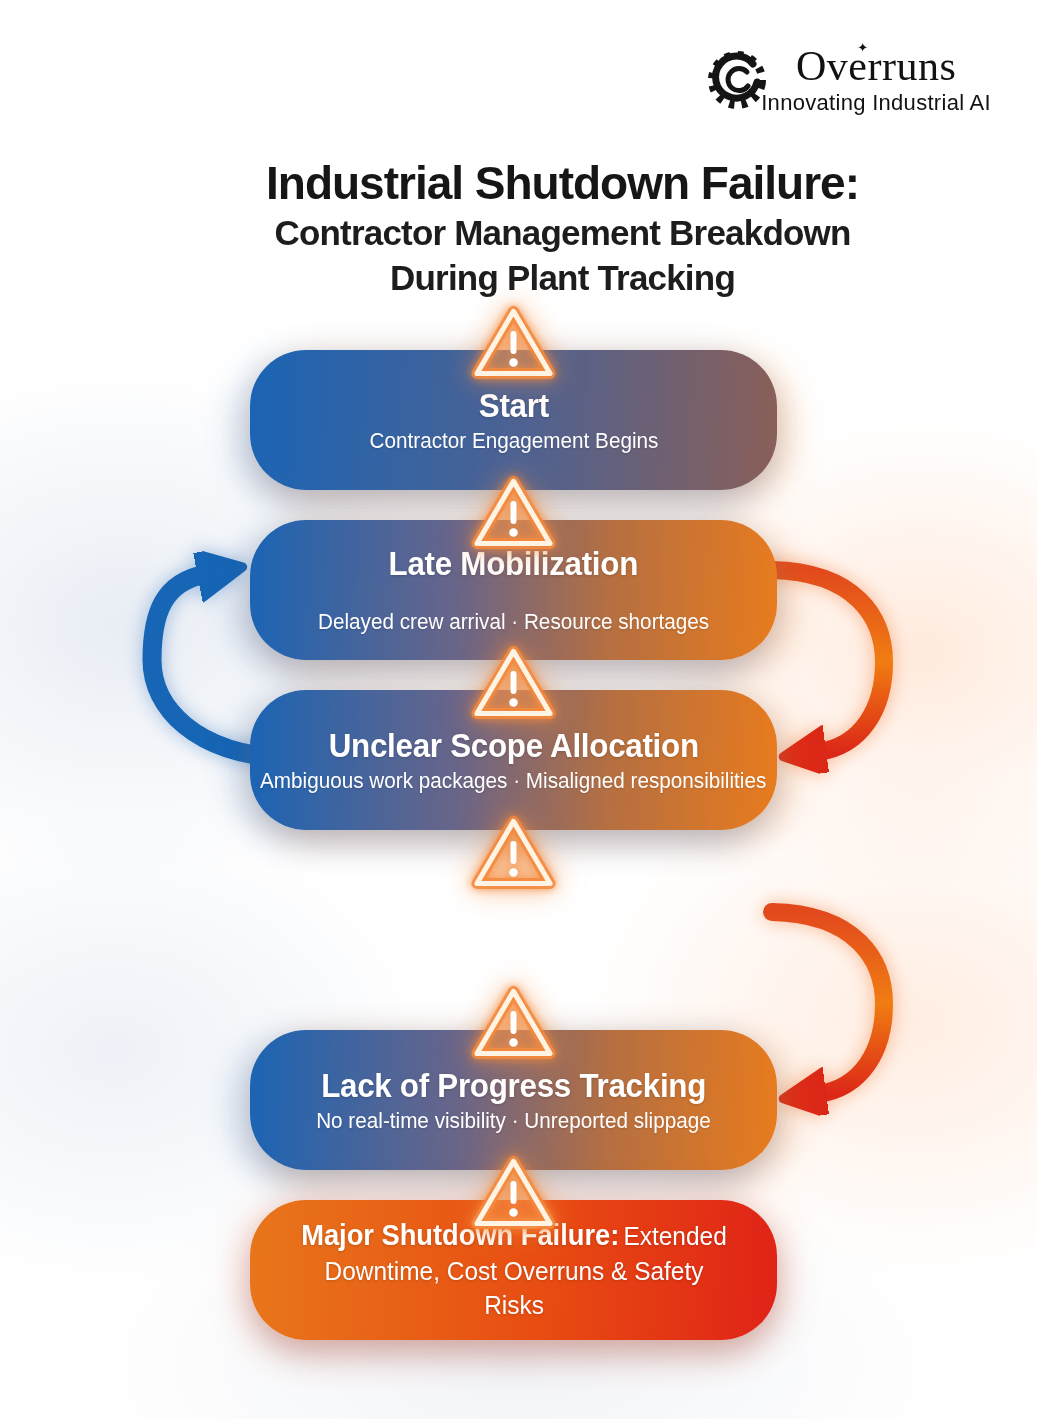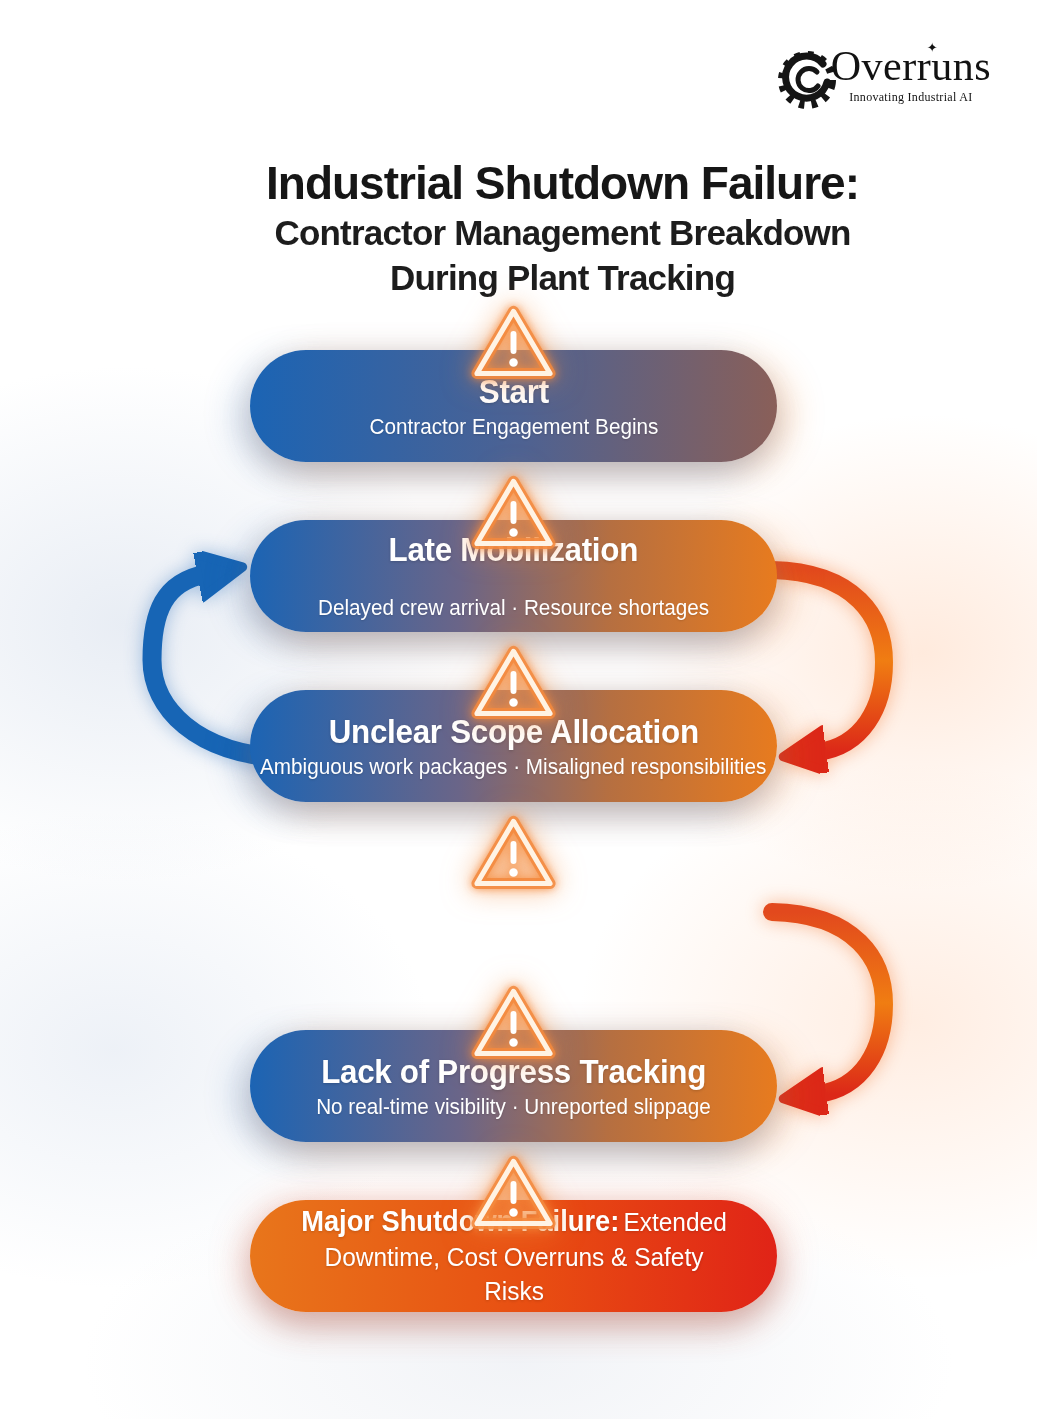--- a/index.html
+++ b/index.html
@@ -12,29 +12,29 @@
       radial-gradient(46% 26% at 88% 72%, rgba(255,196,158,.30), transparent 70%),
       radial-gradient(44% 24% at 11% 74%, rgba(200,212,230,.32), transparent 70%),
       radial-gradient(60% 20% at 50% 96%, rgba(210,216,228,.30), transparent 70%),
       #ffffff;
   }
   
   .logo{position:absolute;top:44px;right:46px;display:flex;align-items:flex-start;color:#121212;}
   .gear{width:64px;height:64px;margin-right:-10px;margin-top:4px;}
   .lg-text{position:relative;text-align:center;}
   .lg-name{font-family:"Liberation Serif",serif;font-size:42px;line-height:1.05;letter-spacing:.5px;}
-  .lg-tag{font-family:Liberation Serif, serif;font-size:12px;margin-top:2px;letter-spacing:.3px;}
+  .lg-tag{font-family:Liberation Sans, sans-serif;font-size:22px;margin-top:2px;letter-spacing:.3px;}
   .sparkle{position:absolute;top:-4px;left:96px;font-size:13px;color:#121212;}
   
   .titles{position:absolute;top:156px;left:8px;width:100%;text-align:center;color:#161616;padding-left:36px;}
   .titles h1{margin:0;font-size:46px;font-weight:bold;letter-spacing:-1px;line-height:1.2;}
   .titles h2{margin:0;font-size:35px;font-weight:bold;letter-spacing:-.8px;line-height:1.28;color:#1d1d1d;}
   
   .pill{
-    position:absolute;left:250px;width:527px;height:112px;border-radius:56px;
+    position:absolute;left:250px;width:527px;height:140px;border-radius:56px;
     display:flex;flex-direction:column;align-items:center;justify-content:center;
     color:#fff;z-index:3;
     box-shadow:0 16px 30px rgba(95,95,115,.20),
                -14px 8px 34px rgba(40,100,175,.22),
                14px 8px 34px rgba(238,128,40,.26);
   }
   .pill-0{top:350px;background:linear-gradient(92deg,#1b64b4 0%,#4e6292 52%,#8a5f58 100%);}
   .pill-1{top:520px;gap:23px;}
   .pill-2{top:690px;}
   .pill-3{top:860px;}

